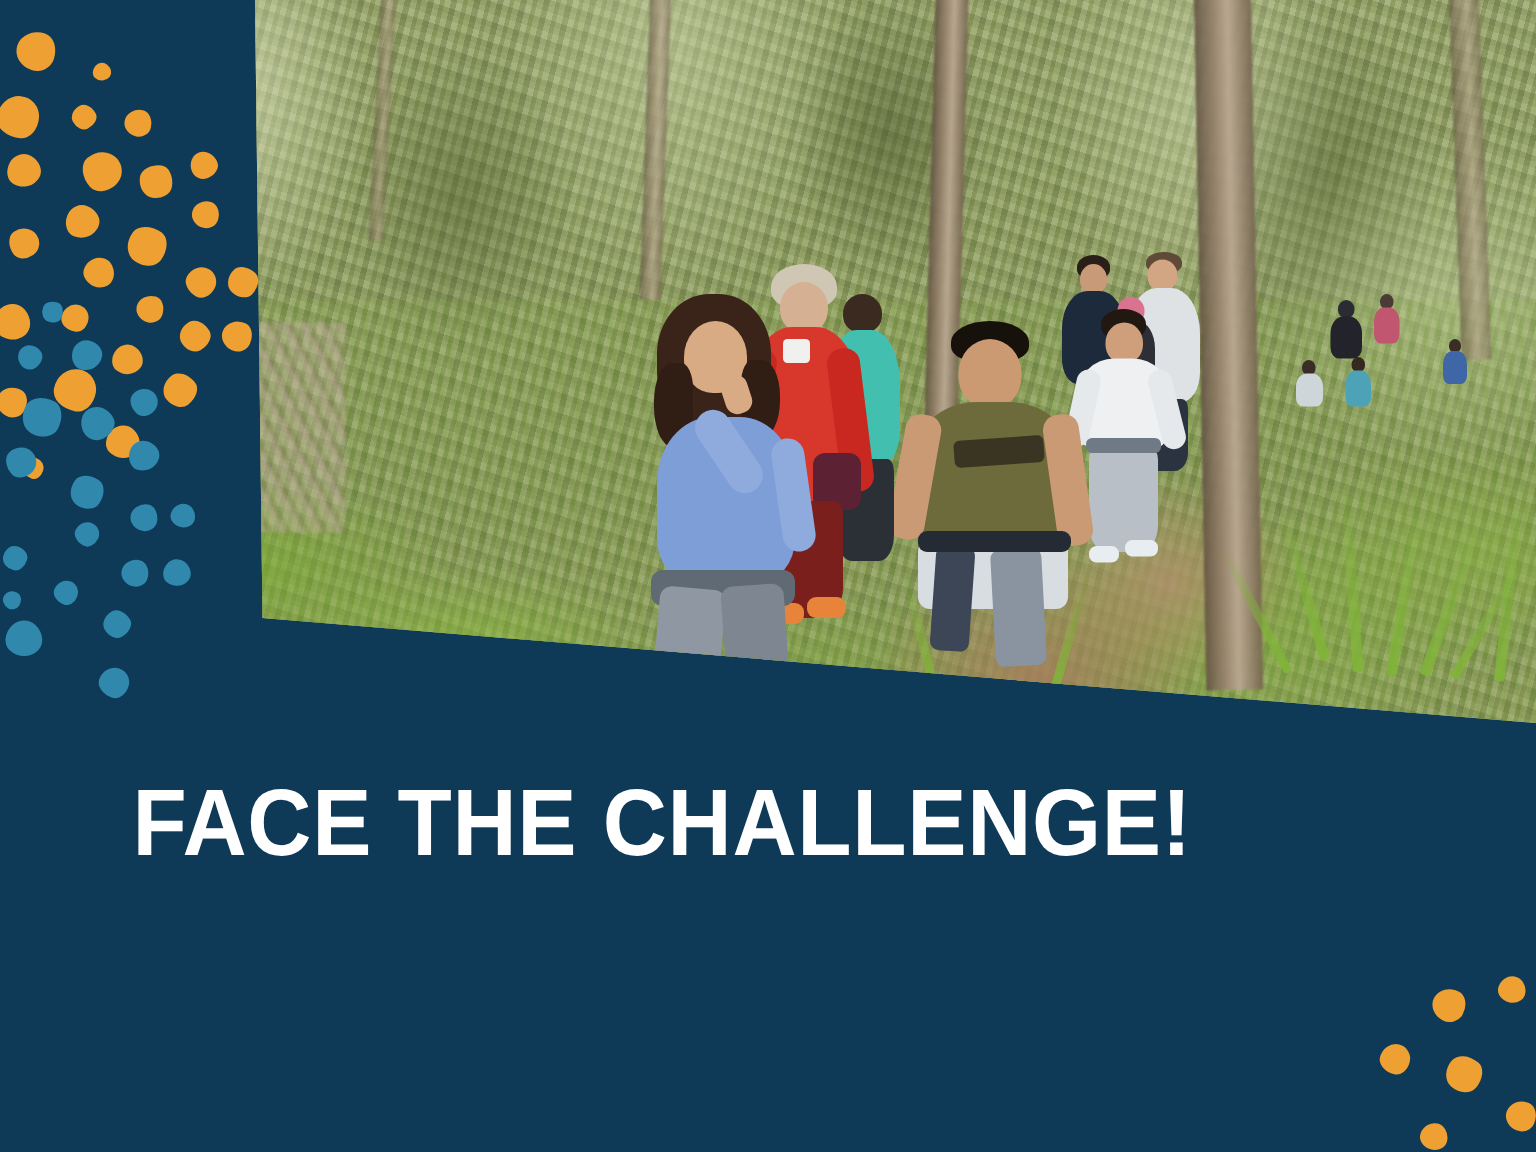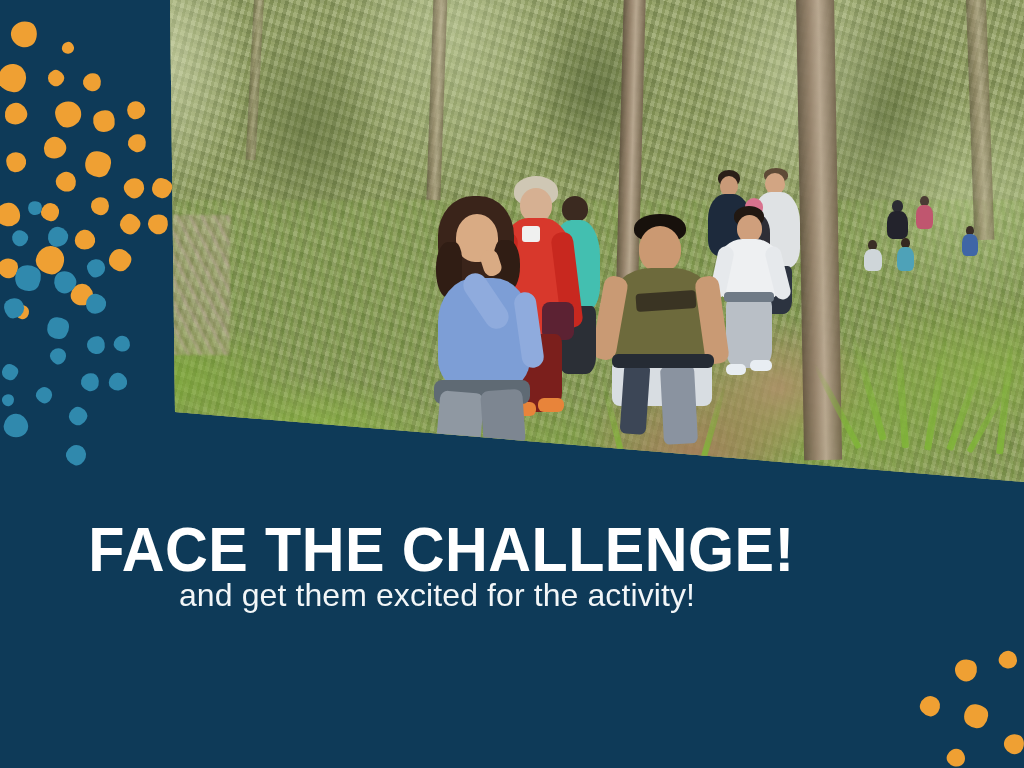--- a/index.html
+++ b/index.html
@@ -333,16 +333,15 @@
       <div class="blob" style="left: 85px; top: 3px; width: 18px; height: 18px; background: rgb(239, 160, 51); border-radius: 46% 54% 58% 42% / 48% 44% 56% 52%; transform: rotate(56deg);"></div>
       <div class="blob" style="left: 6px; top: 48px; width: 20px; height: 20px; background: rgb(239, 160, 51); border-radius: 52% 48% 40% 60% / 56% 48% 52% 44%; transform: rotate(14deg);"></div>
       <div class="blob" style="left: 50px; top: 56px; width: 24px; height: 24px; background: rgb(239, 160, 51); border-radius: 60% 40% 54% 46% / 44% 58% 42% 56%; transform: rotate(40deg);"></div>
       <div class="blob" style="left: 90px; top: 86px; width: 20px; height: 20px; background: rgb(239, 160, 51); border-radius: 58% 42% 46% 54% / 52% 56% 44% 48%; transform: rotate(22deg);"></div>
       <div class="blob" style="left: 33px; top: 101px; width: 18px; height: 18px; background: rgb(239, 160, 51); border-radius: 46% 54% 58% 42% / 48% 44% 56% 52%; transform: rotate(60deg);"></div>
     </div>
 
   <h1 id="headline">FACE THE CHALLENGE!</h1>
 
   <div id="body-copy">
-    <span class="ln">and get them excited for the activity!</span>
   </div>
 
 </div>
 
 </body></html>

